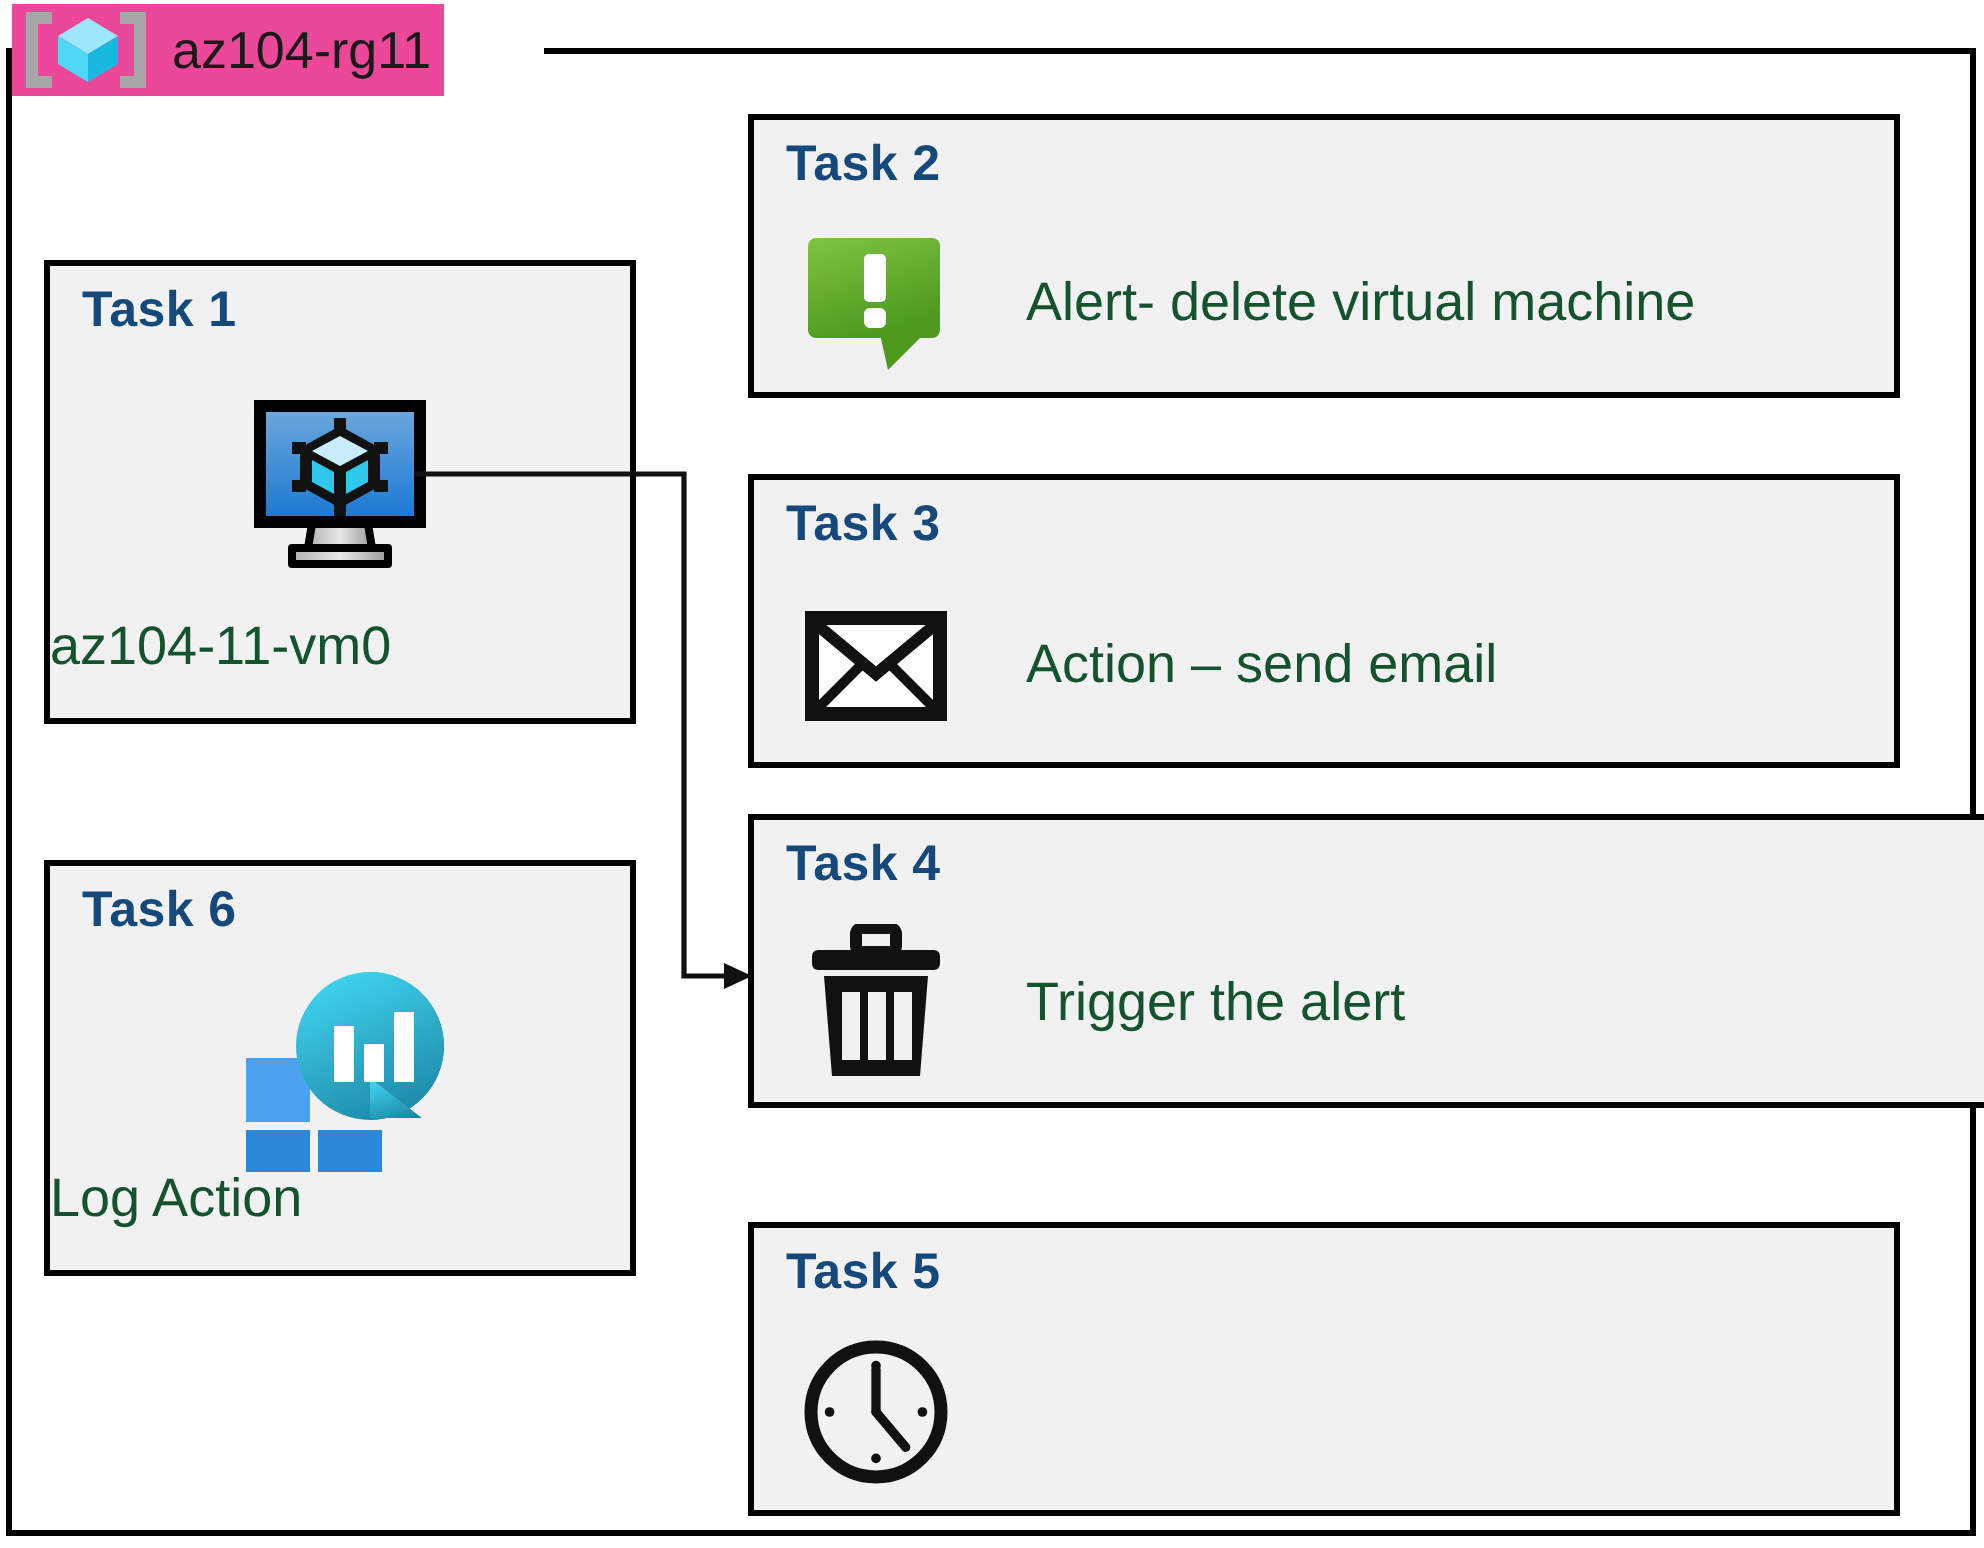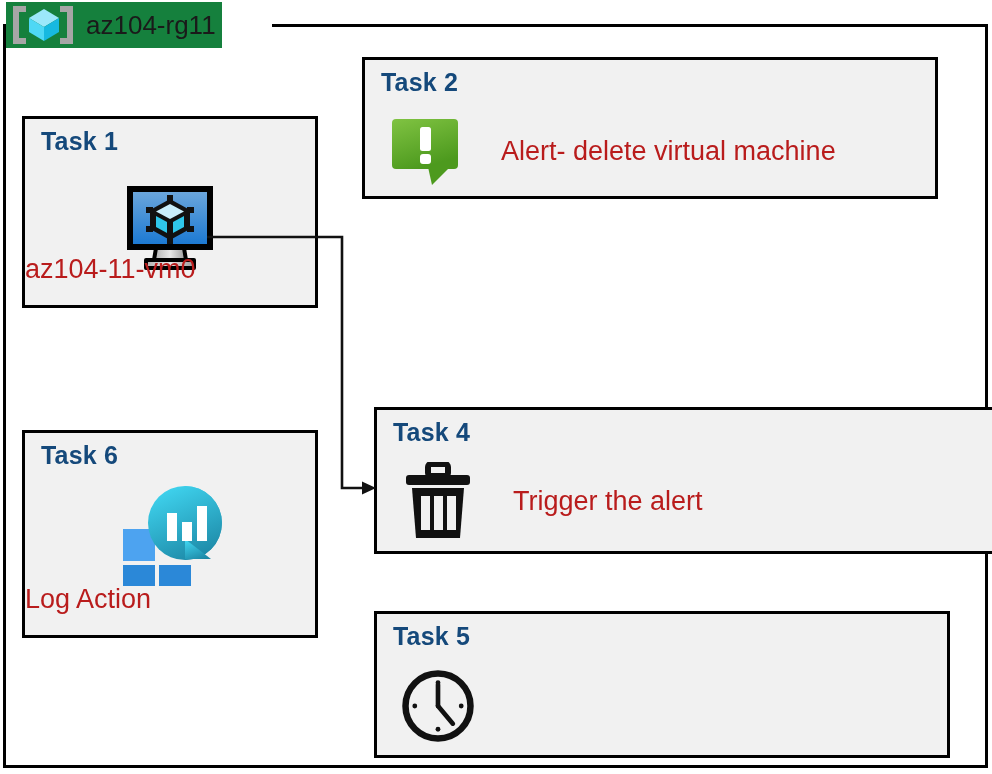--- a/index.html
+++ b/index.html
@@ -26,21 +26,21 @@
     position:absolute; left:3px; top:24px; width:42px; height:3px; background:#000;
   }
   .rg-top-right{
     position:absolute; left:272px; top:24px; width:716px; height:3px; background:#000;
   }
 
   
   .rg-header{
     position:absolute; left:6px; top:2px;
     height:46px; display:flex; align-items:center; gap:10px;
-    background:#15803d; padding:0 6px 0 4px; z-index:6;justify-content:flex-end;
+    background:#ec4899; padding:0 6px 0 4px; z-index:6;justify-content:flex-end;
   }
   .rg-title{
     font-size:26px; color:#1a1a1a; letter-spacing:0px; white-space:nowrap;
   }
 
   
   .rg-icon{position:relative;width:66px;height:46px;}
   .rg-icon .bracket{position:absolute;top:4px;width:14px;height:38px;}
   .rg-icon .bracket::before,
   .rg-icon .bracket::after,
@@ -62,21 +62,21 @@
     background:#f1f1f1;
     border:3px solid #000;
   }
   .card-title{
     position:absolute;
     left:16px; top:8px;
     font-size:25px; font-weight:bold; color:#15497B;
     letter-spacing:0.2px;
   }
   .card-label{
-    font-size:27px; color:#b91c1c; white-space:nowrap;
+    font-size:27px; color:#14532d; white-space:nowrap;
   }
 
   
   .v-card .icon-wrap{
     position:absolute; left:0; right:0; top:54px;
     display:flex; justify-content:center; align-items:center; height:110px;
   }
   .v-card .v-label{
     position:absolute; left:0; right:0; bottom:20px; text-align:left;
   }
@@ -110,21 +110,21 @@
         </div>
       <svg width="36" height="36" viewBox="0 0 36 36">
         <polygon points="18,2 33,11 18,20 3,11" fill="#9CE8FA"></polygon>
         <polygon points="3,11 18,20 18,34 3,25" fill="#4ED8F5"></polygon>
         <polygon points="33,11 18,20 18,34 33,25" fill="#17B9E0"></polygon>
       </svg>
     </div>
     <div class="rg-title">az104-rg11</div>
   </div>
 
-  <div class="card v-card" style="left:22px;top:116px;width:296px;height:192px;">
+  <div class="card v-card" style="left:22px;top:130px;width:296px;height:232px;">
     <div class="card-title">Task 1</div>
     <div class="icon-wrap">
       <svg width="100" height="92" viewBox="0 0 100 92">
         <defs>
           <linearGradient id="vmScreen" x1="0" y1="0" x2="0" y2="1">
             <stop offset="0%" stop-color="#6FA8DC"></stop>
             <stop offset="100%" stop-color="#1877D2"></stop>
           </linearGradient>
           <linearGradient id="vmStand" x1="0" y1="0" x2="1" y2="0">
             <stop offset="0%" stop-color="#B0B0B0"></stop>
@@ -174,41 +174,54 @@
         <polygon points="70,58 96,78 70,78" fill="url(#laCircle)"></polygon>
 
         <rect x="52" y="32" width="10" height="28" fill="#ffffff"></rect>
         <rect x="67" y="41" width="10" height="19" fill="#ffffff"></rect>
         <rect x="82" y="25" width="10" height="35" fill="#ffffff"></rect>
       </svg>
     </div>
     <div class="card-label v-label">Log Action</div>
   </div>
 
-  <div class="card h-card" style="left:362px;top:57px;width:576px;height:142px;">
+  <div class="card h-card" style="left:374px;top:57px;width:576px;height:142px;">
     <div class="card-title">Task 2</div>
     <div class="row">
       <div class="h-icon">
         <svg width="76" height="76" viewBox="0 0 76 76">
           <defs>
             <linearGradient id="alertG" x1="0" y1="0" x2="0.4" y2="1">
               <stop offset="0%" stop-color="#80C342"></stop>
               <stop offset="100%" stop-color="#4D9A1E"></stop>
             </linearGradient>
           </defs>
           <rect x="4" y="6" width="66" height="50" rx="4" fill="url(#alertG)"></rect>
           <polygon points="40,54 62,54 44,72" fill="#4D9A1E"></polygon>
           <rect x="32" y="14" width="11" height="24" rx="2.5" fill="#ffffff"></rect>
           <rect x="32" y="41" width="11" height="10" rx="3" fill="#ffffff"></rect>
         </svg>
       </div>
       <div class="card-label">Alert- delete virtual machine</div>
     </div>
   </div>
 
+  <div class="card h-card" style="left:374px;top:237px;width:576px;height:147px;">
+    <div class="card-title">Task 3</div>
+    <div class="row" style="top:50px;">
+      <div class="h-icon">
+        <svg width="72" height="56" viewBox="0 0 72 56">
+          <rect x="4" y="4" width="64" height="48" fill="#ffffff" stroke="#111" stroke-width="7"></rect>
+          <path d="M6,7 L36,32 L66,7" fill="none" stroke="#111" stroke-width="6"></path>
+          <path d="M6,50 L28,28 M66,50 L44,28" fill="none" stroke="#111" stroke-width="5"></path>
+        </svg>
+      </div>
+      <div class="card-label">Action – send email</div>
+    </div>
+  </div>
 
   <div class="card h-card" style="left:374px;top:407px;width:641px;height:147px;">
     <div class="card-title">Task 4</div>
     <div class="row" style="top:48px;">
       <div class="h-icon">
         <svg width="70" height="80" viewBox="0 0 70 80">
           <rect x="25" y="2" width="20" height="12" rx="3" fill="none" stroke="#111" stroke-width="6"></rect>
           <rect x="3" y="13" width="64" height="10" rx="3" fill="#111"></rect>
           <path d="M9,26 L61,26 L57,76 L13,76 Z" fill="#111"></path>
           <rect x="18" y="34" width="9" height="34" fill="#f1f1f1"></rect>

